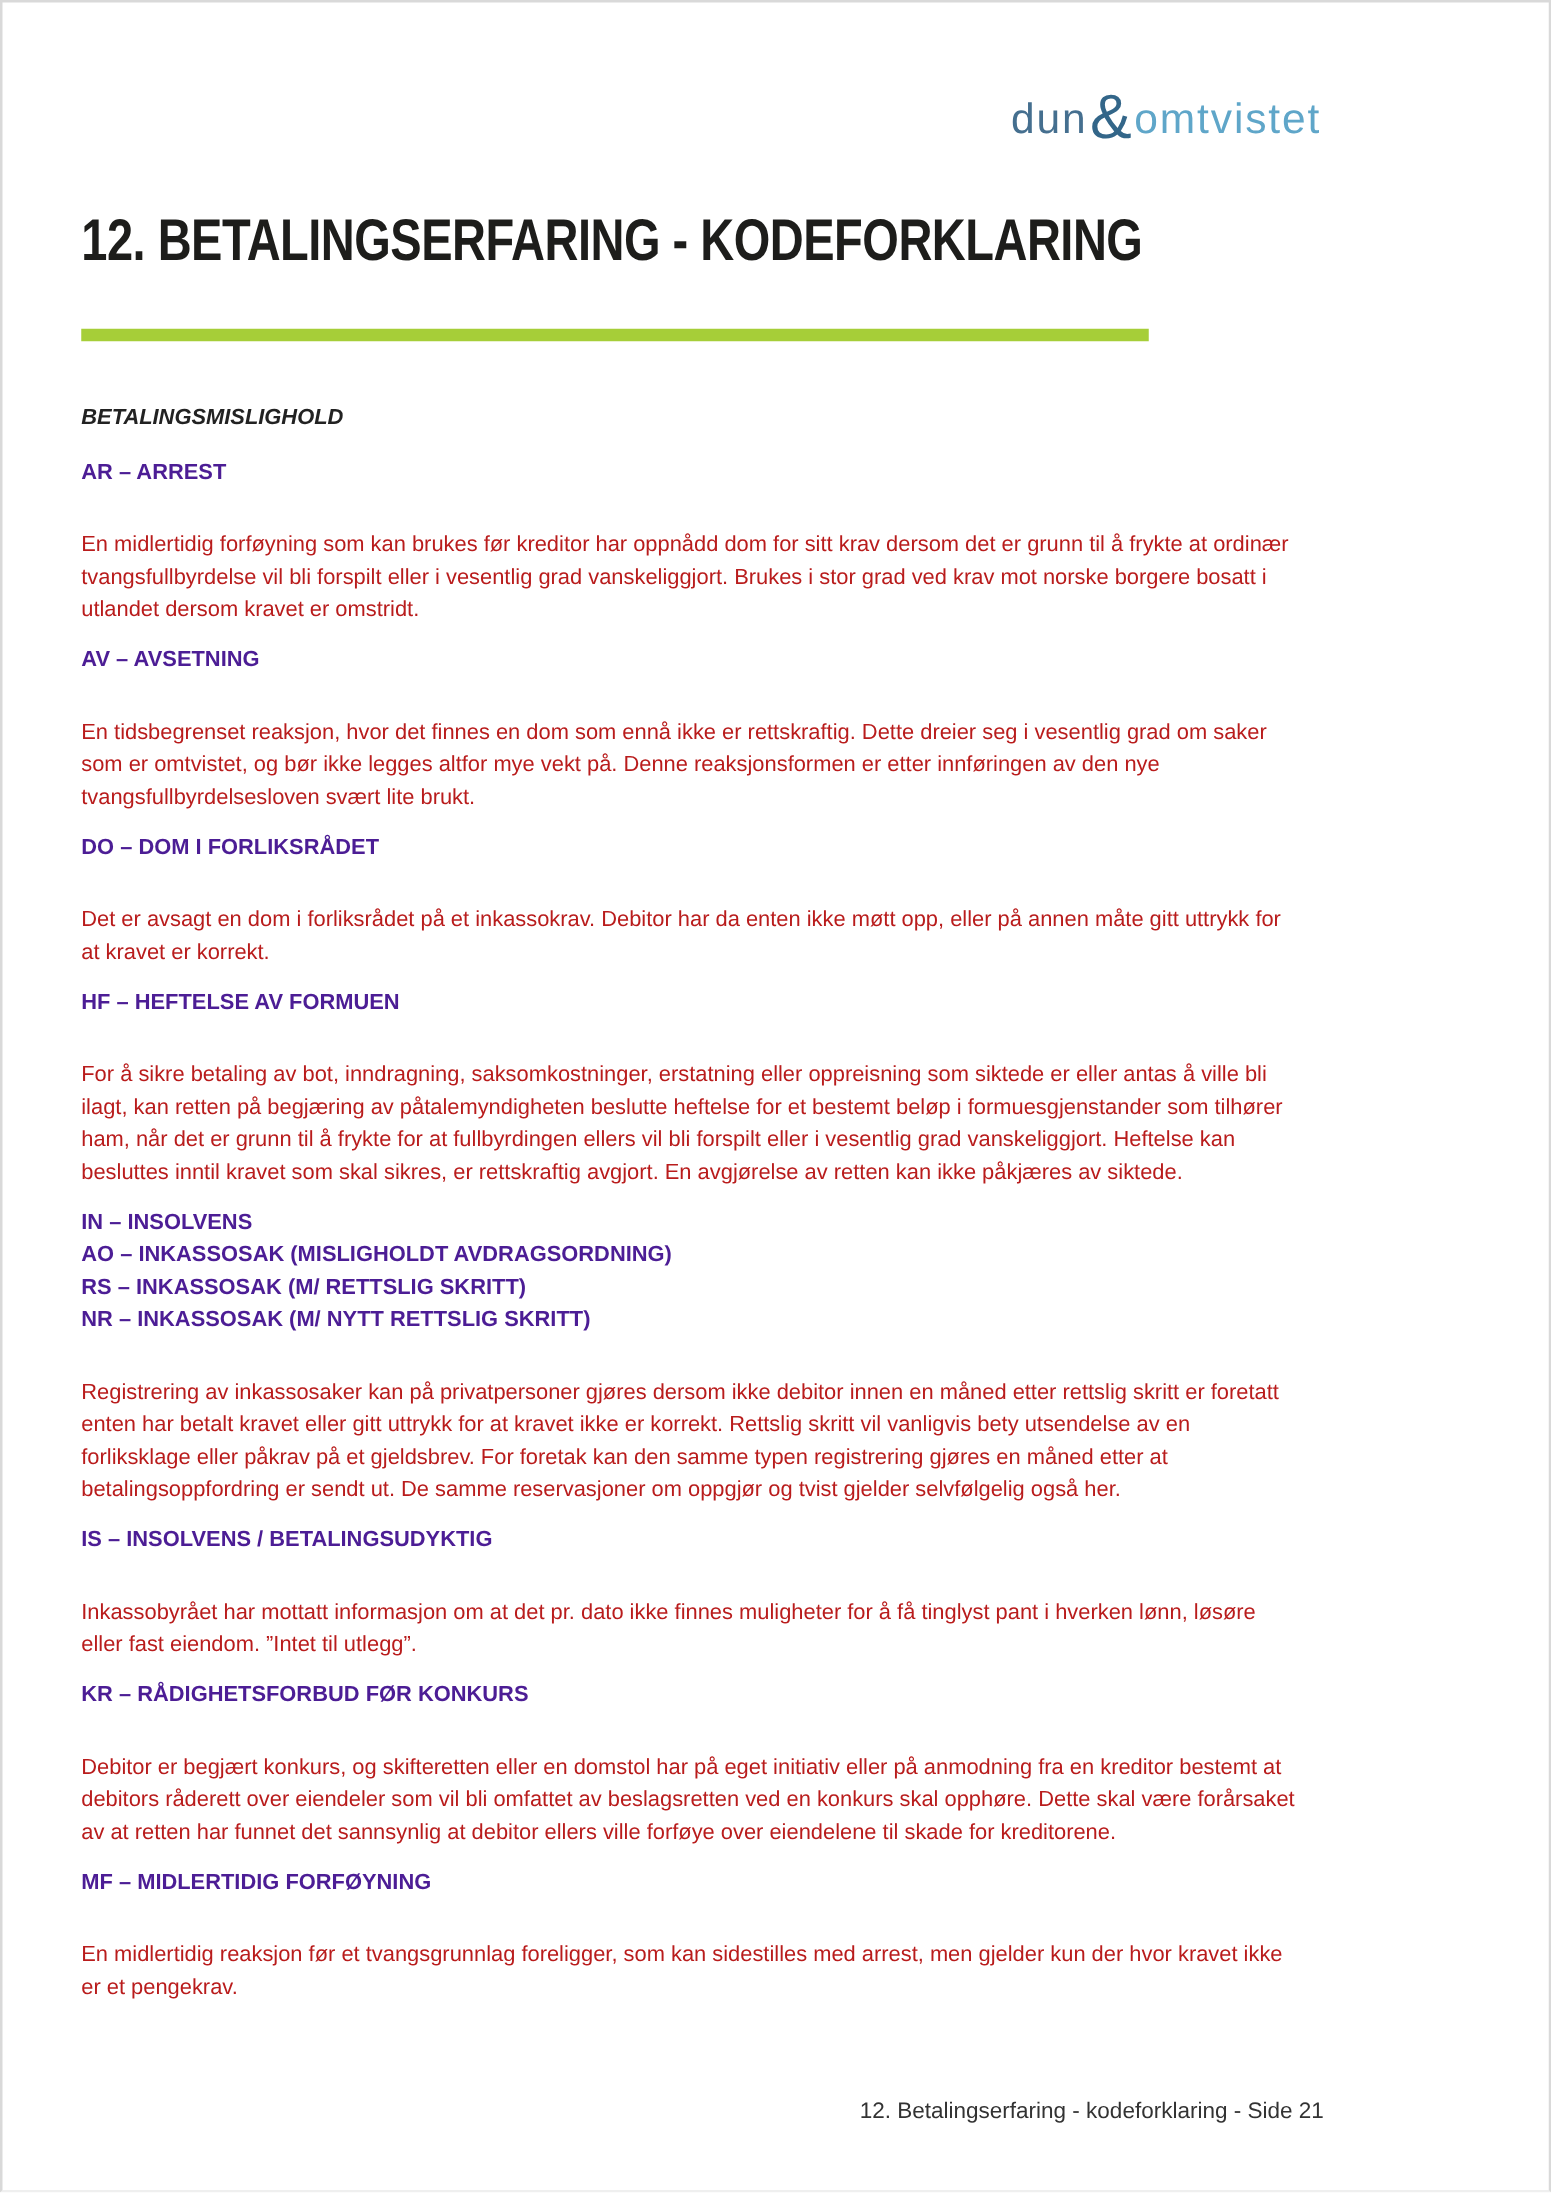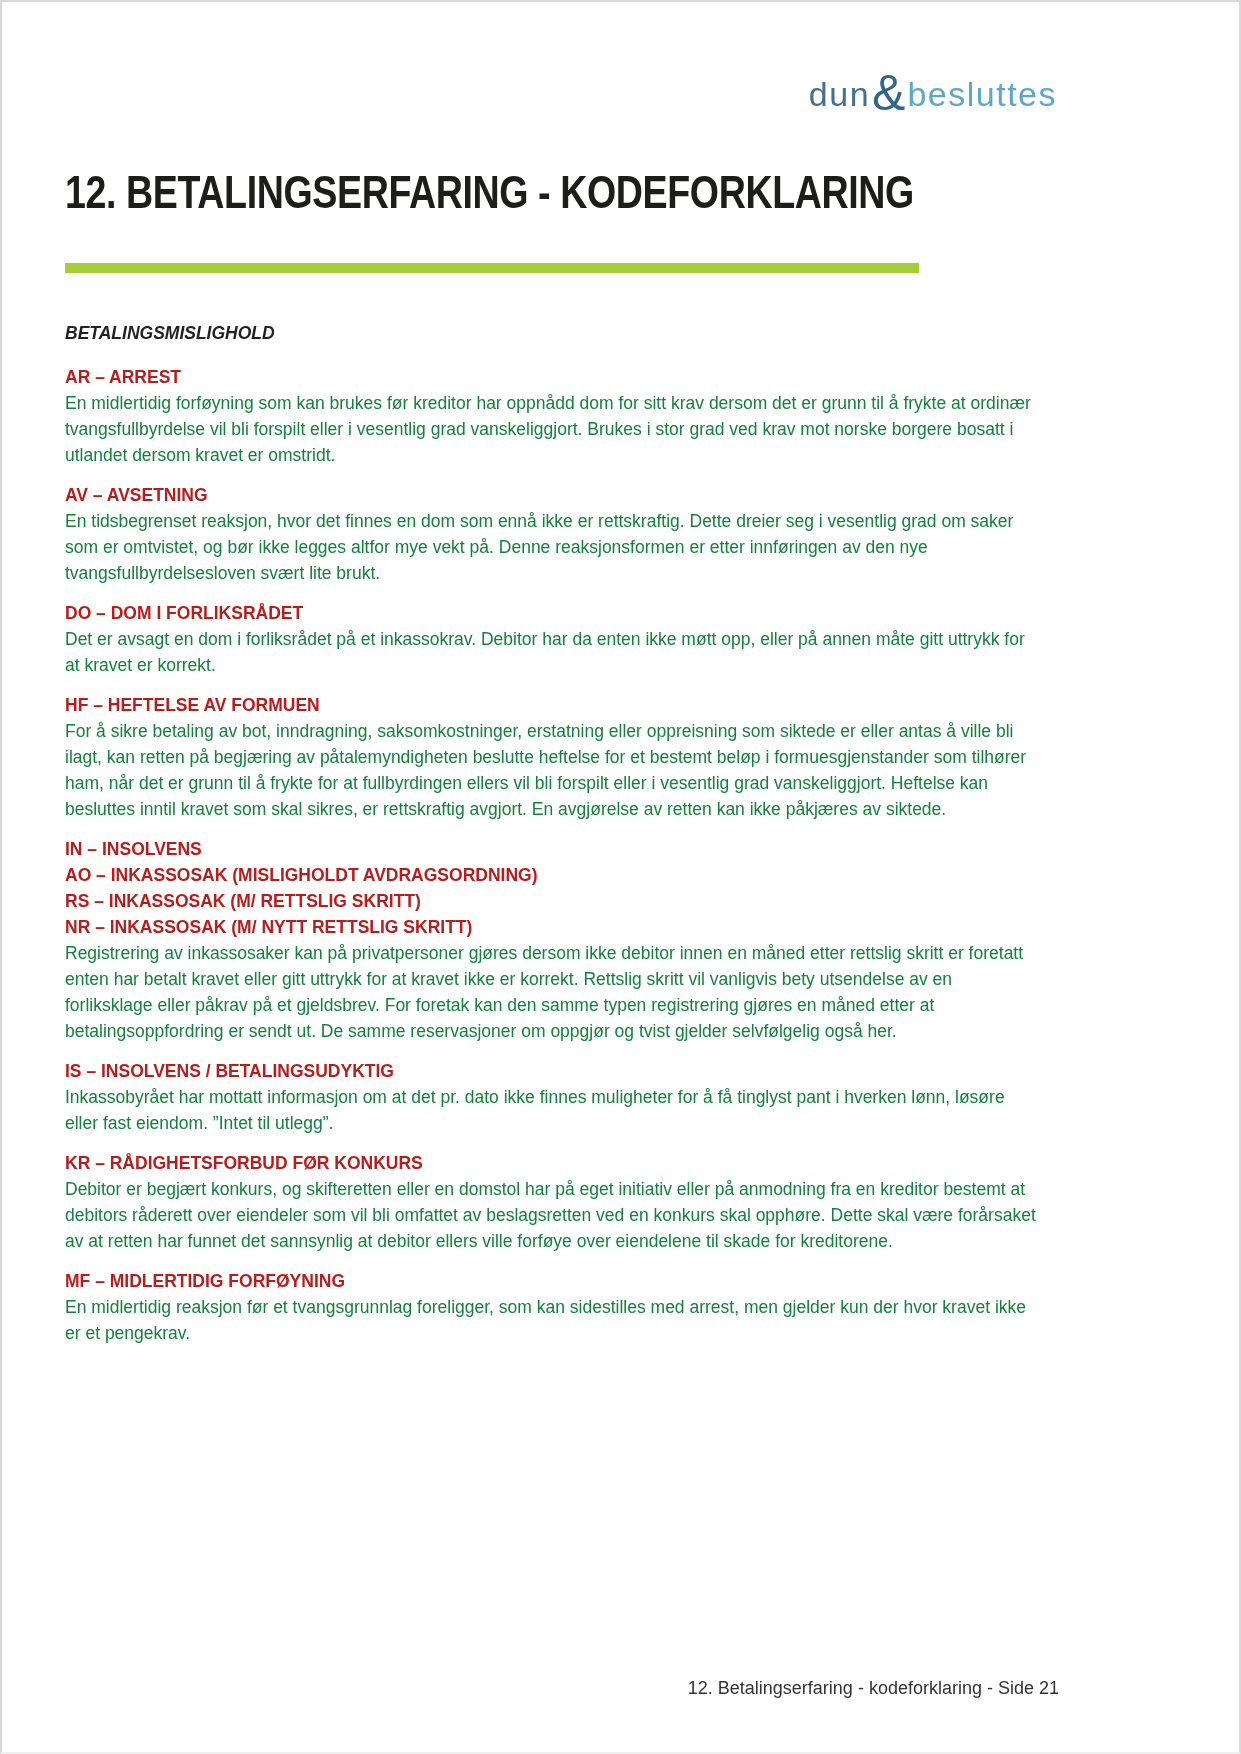--- a/index.html
+++ b/index.html
@@ -68,42 +68,42 @@
     font-size: 17.5px;
     line-height: 26px;
   }
   .section-header {
     font-weight: bold;
     color: #222222;
     margin: 0 0 18px 0;
     font-style: italic;
   }
   .entry { margin: 0 0 14px 0; }
-  .entry-headings { font-weight: bold; color: #b91c1c; }
+  .entry-headings { font-weight: bold; color: #4c1d95; }
   .entry-heading { line-height: 26px; }
-  .entry-body { color: #15803d; }
+  .entry-body { color: #b91c1c; margin-top: 32px; }
   
   .footer {
     position: absolute;
     top: 1676px;
     right: 180px;
     font-size: 18px;
     color: #333333;
     white-space: nowrap;
   }
 </style>
 </head>
 <body>
 
 <div class="page">
 
   <div class="logo">
     <span class="word" style="color: rgb(69, 111, 143);">dun</span>
     <span class="amp" style="color: rgb(51, 102, 137);">&amp;</span>
-    <span class="word" style="color: rgb(95, 166, 201);">besluttes</span>
+    <span class="word" style="color: rgb(95, 166, 201);">omtvistet</span>
   </div>
 
   <div class="doc-title" style="color: rgb(29, 29, 27);">12. BETALINGSERFARING - KODEFORKLARING</div>
   <div class="title-rule" style="background: rgb(166, 206, 56);"></div>
 
   <div class="content">
     <div class="section-header">BETALINGSMISLIGHOLD</div>
     <div>
   <div class="entry">
     <div class="entry-headings">

